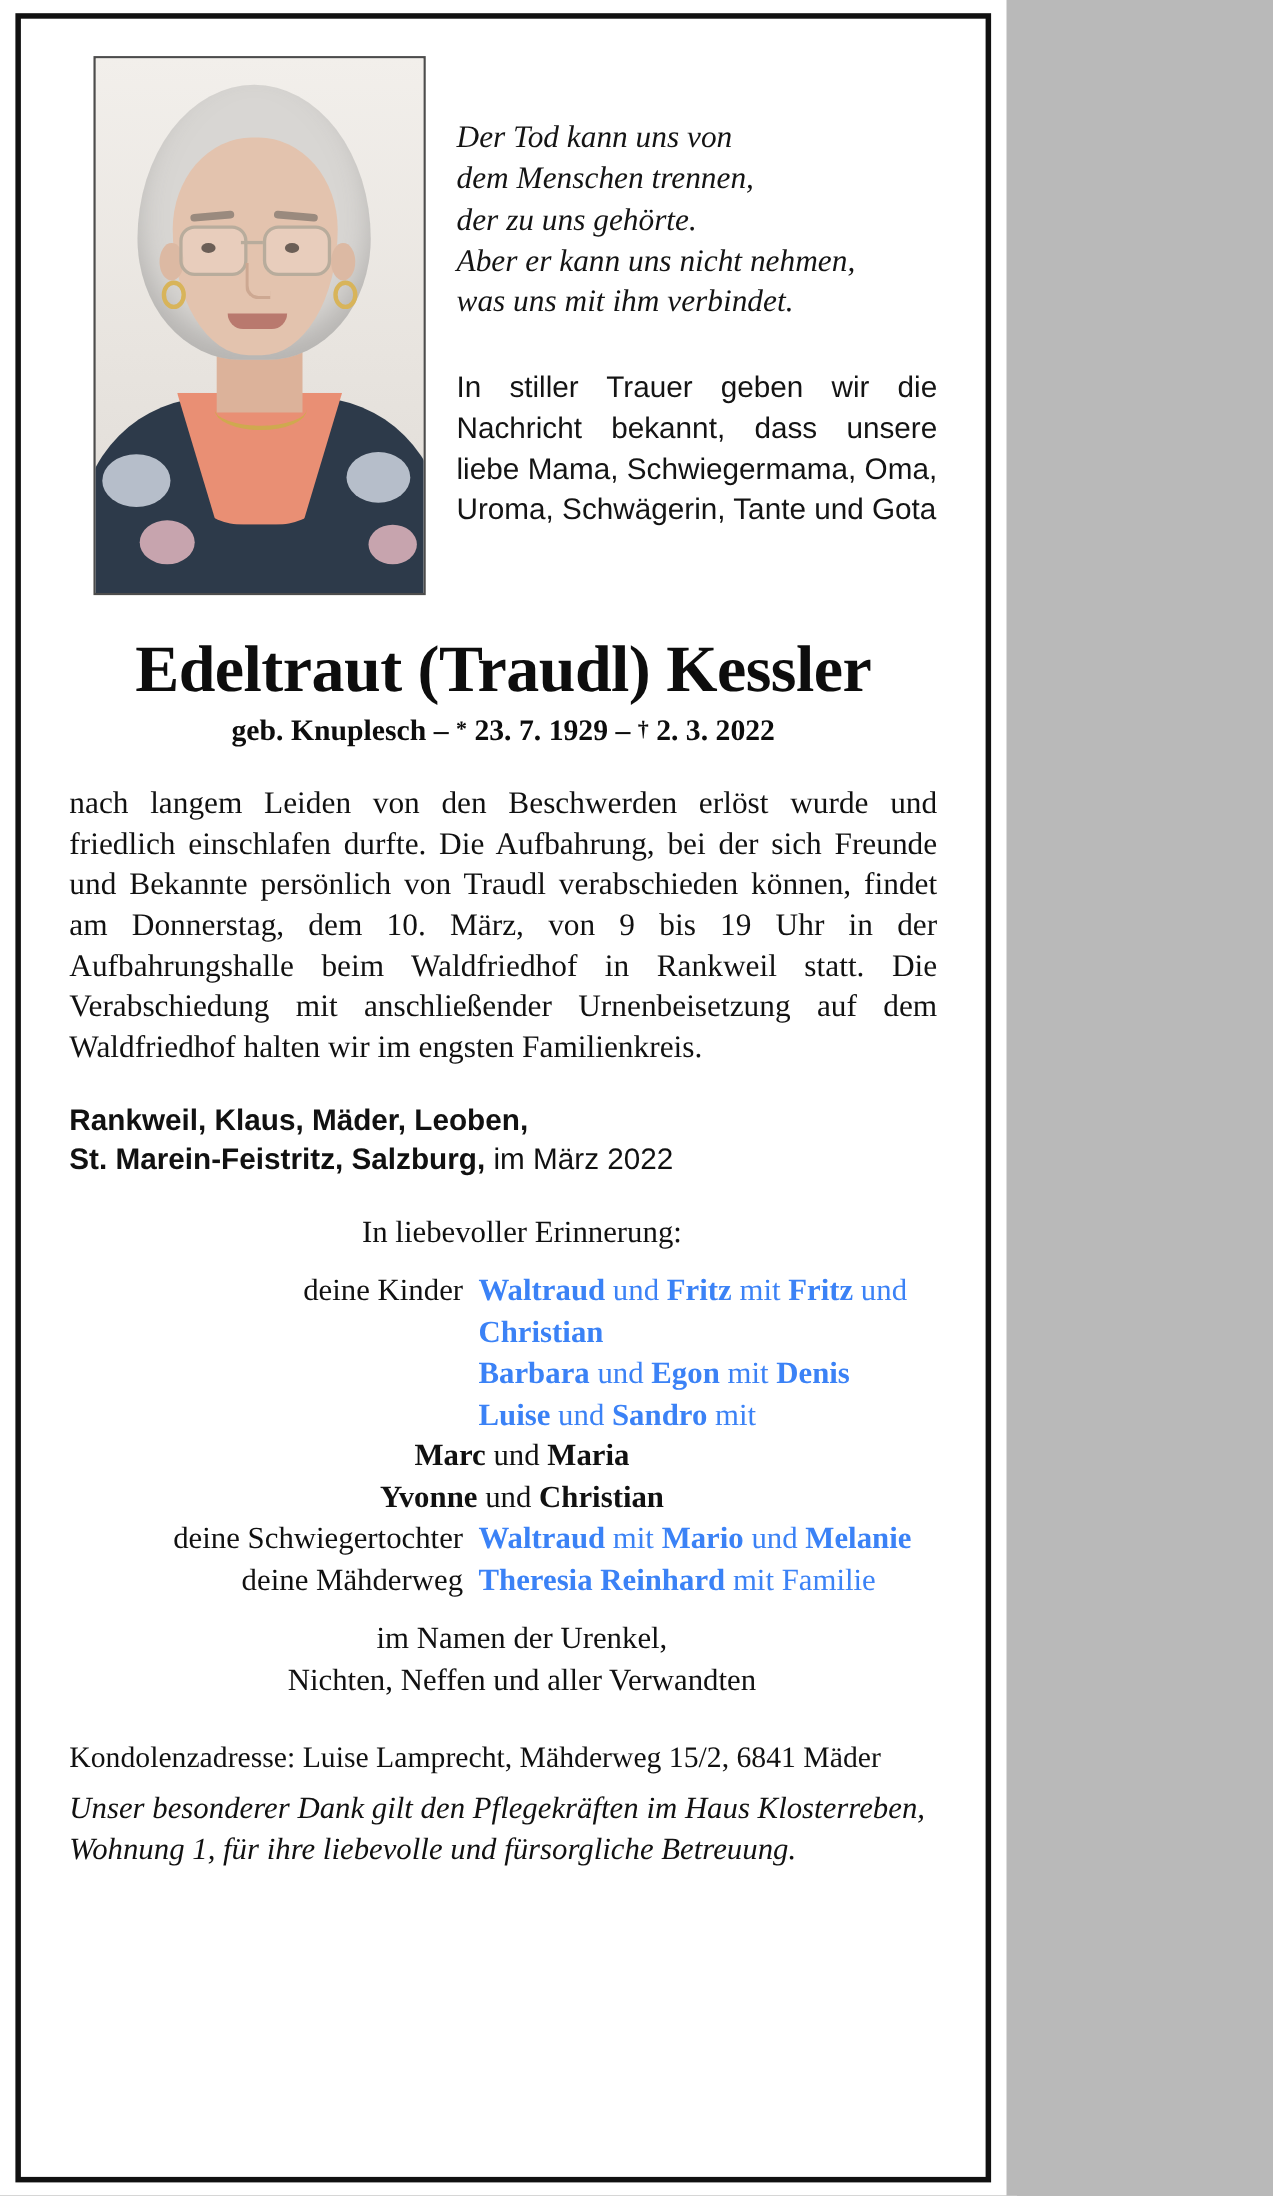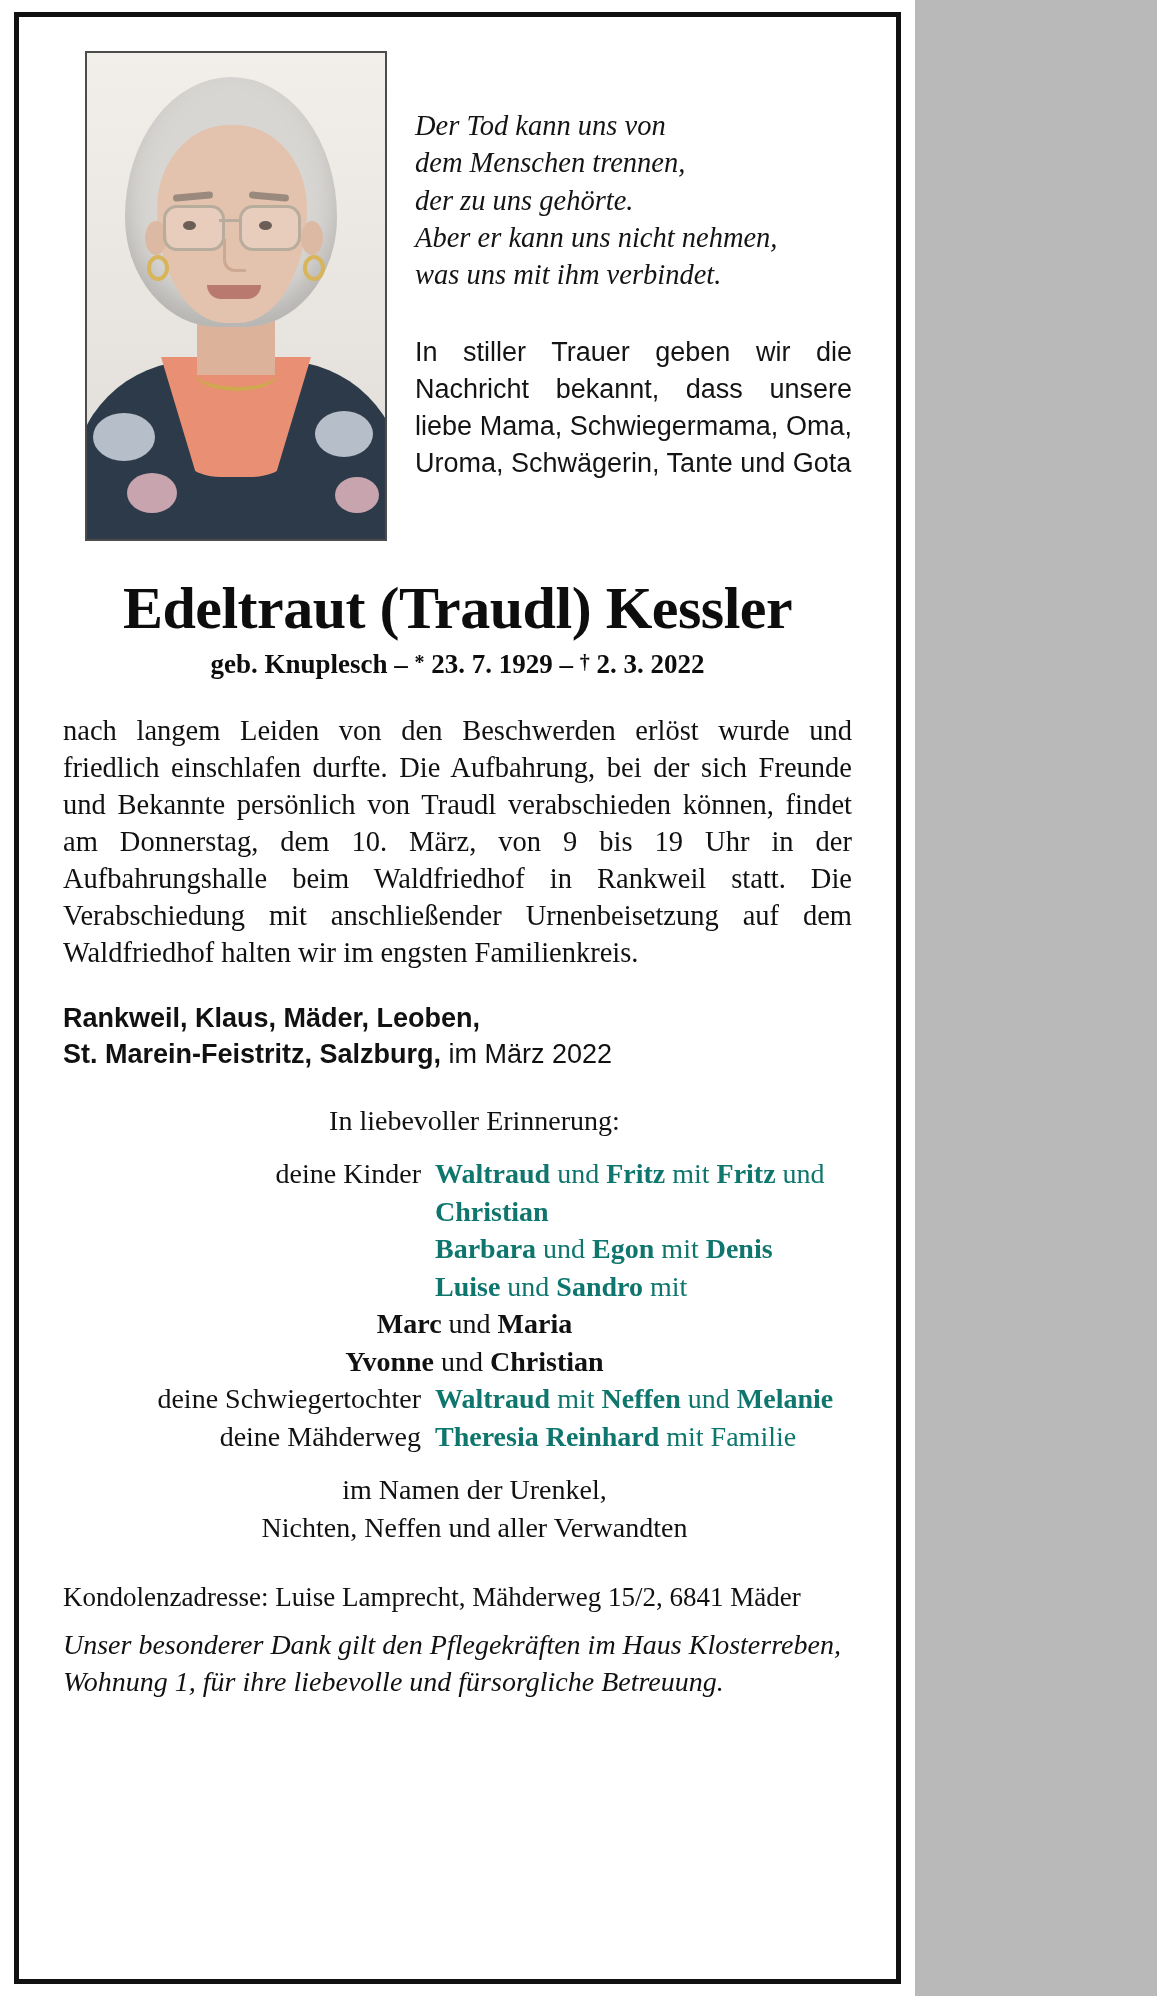--- a/index.html
+++ b/index.html
@@ -262,21 +262,21 @@
   .mem-label {
     width: 372px;
     flex: 0 0 372px;
     text-align: right;
     padding-right: 14px;
     box-sizing: border-box;
     color: #111;
   }
   .mem-names {
     flex: 1 1 auto;
-    color: #0f766e;
+    color: #3b82f6;
   }
   .mem-names b { font-weight: bold; }
   .mem-center {
     text-align: center;
     padding-left: 34px;
   }
 
   .condolence {
     margin-top: 34px;
     font-size: 27px;
@@ -361,21 +361,21 @@
             <div class="mem-names"><b>Barbara</b><span> und </span><b>Egon</b><span> mit </span><b>Denis</b></div>
           </div>
           <div class="mem-row">
             <div class="mem-label"></div>
             <div class="mem-names"><b>Luise</b><span> und </span><b>Sandro</b><span> mit</span></div>
           </div>
           <div class="mem-center"><b>Marc</b><span> und </span><b>Maria</b></div>
           <div class="mem-center"><b>Yvonne</b><span> und </span><b>Christian</b></div>
           <div class="mem-row">
             <div class="mem-label">deine Schwiegertochter</div>
-            <div class="mem-names"><b>Waltraud</b><span> mit </span><b>Neffen</b><span> und </span><b>Melanie</b></div>
+            <div class="mem-names"><b>Waltraud</b><span> mit </span><b>Mario</b><span> und </span><b>Melanie</b></div>
           </div>
           <div class="mem-row">
             <div class="mem-label">deine Mähderweg</div>
             <div class="mem-names"><b>Theresia Reinhard</b><span> mit Familie</span></div>
           </div>
         </div>
 
       <div class="mem-list">
         <div class="mem-center">im Namen der Urenkel,</div>
         <div class="mem-center">Nichten, Neffen und aller Verwandten</div>

